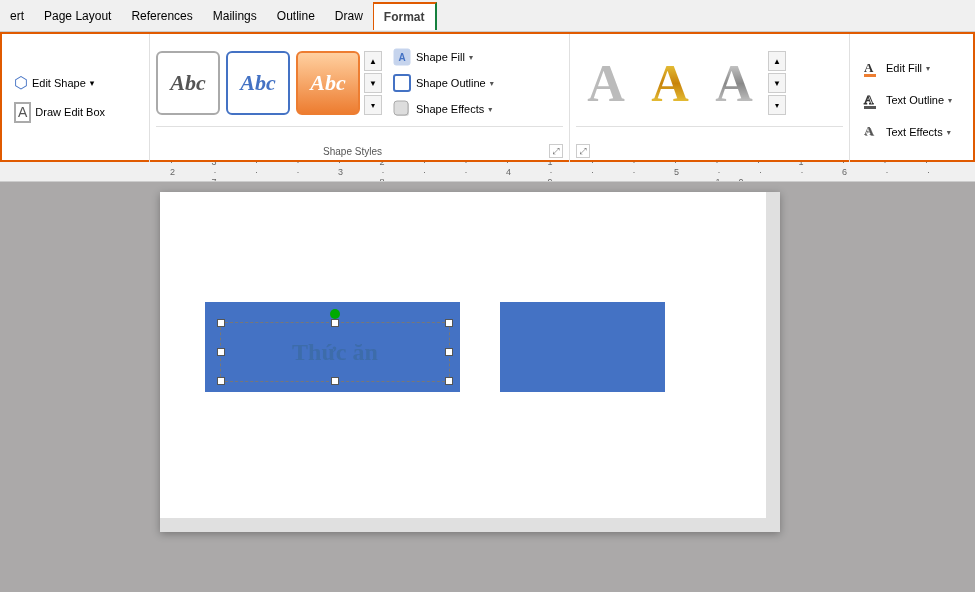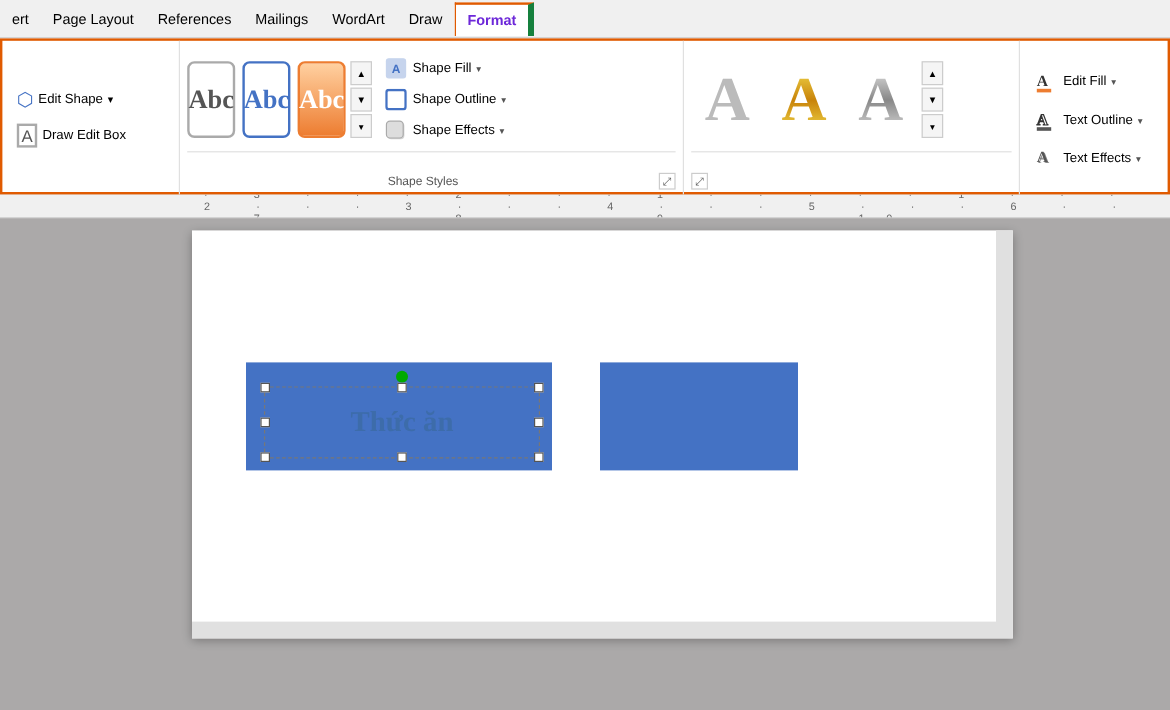--- a/index.html
+++ b/index.html
@@ -68,32 +68,33 @@
     
     .shape-styles-section {
       display: flex;
       flex-direction: column;
       width: 420px;
       border-right: 1px solid #e0e0e0;
       padding: 4px 6px;
       position: relative;
     }
     .style-preset {
-      width: 40px;
+      width: 64px;
       height: 64px;
       border: 2px solid #aaa;
       border-radius: 6px;
       display: flex;
       align-items: center;
       justify-content: center;
       cursor: pointer;
       font-size: 22px;
       font-weight: bold;
       color: #555;
       background: white;
+      font-style: italic;
     }
     .style-preset.blue-outline {
       border: 2.5px solid #4472c4;
       color: #4472c4;
       background: white;
     }
     .style-preset.orange-fill {
       border: 2px solid #ed7d31;
       background: linear-gradient(to bottom, #ffd0a0, #ed7d31);
       color: white;
@@ -190,21 +191,21 @@
     .ruler-content {
       font-size: 9px;
       color: #666;
       letter-spacing: 18px;
       padding-left: 10px;
     }
     .page-container {
       margin: 10px auto;
       margin-left: 160px;
       background: white;
-      width: 684px;
+      width: 620px;
       height: 340px;
       box-shadow: 0 2px 8px rgba(0,0,0,0.3);
       position: relative;
     }
     .text-box-selected {
       position: absolute;
       left: 60px;
       top: 130px;
       width: 230px;
       height: 60px;
@@ -285,26 +286,26 @@
   <div class="menu-item">
     <span>Page Layout</span>
   </div>
   <div class="menu-item">
     <span>References</span>
   </div>
   <div class="menu-item">
     <span>Mailings</span>
   </div>
   <div class="menu-item">
-    <span>WordArt</span>
+    <span>Outline</span>
   </div>
   <div class="menu-item">
     <span>Draw</span>
   </div>
-  <div class="menu-item format-active" style="background:white; border-top:2px solid #e05a00; border-left:1px solid #e05a00; border-right:5px solid #15803d; border-bottom:none; margin-top:1px; font-weight:bold; color:#6d28d9;">
+  <div class="menu-item format-active" style="background:white; border-top:2px solid #e05a00; border-left:1px solid #e05a00; border-right:2px solid #15803d; border-bottom:none; margin-top:1px; font-weight:bold; color:#404040;">
     <span>Format</span>
   </div>
 </div>
 
 <div class="ribbon">
   <div class="ribbon-main">
 
     <div class="ribbon-left">
       <div class="edit-shape-btn">
         <span style="font-size:16px; color:#4472c4;">⬡</span>

